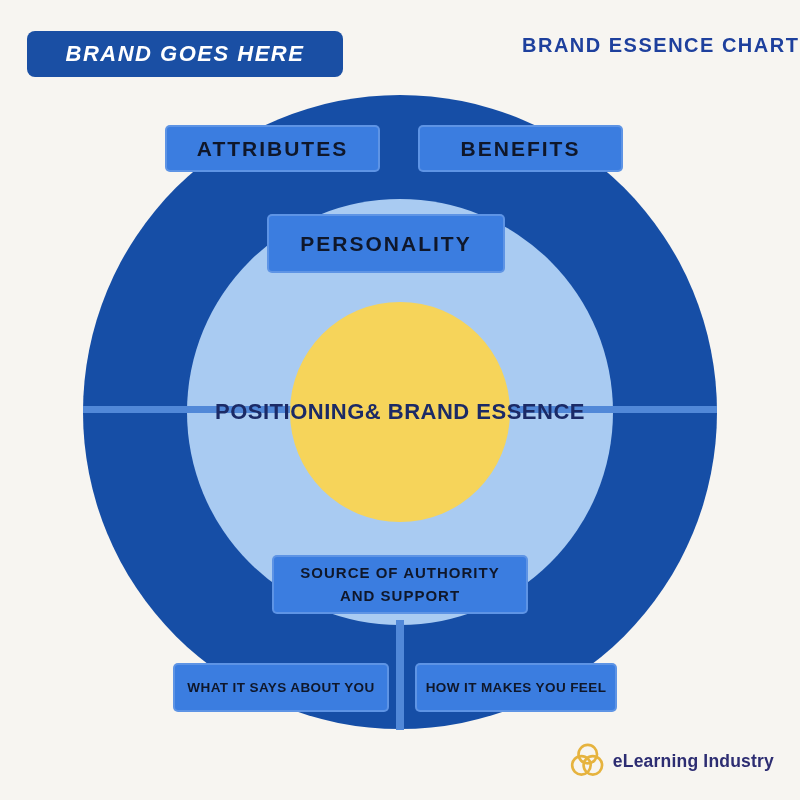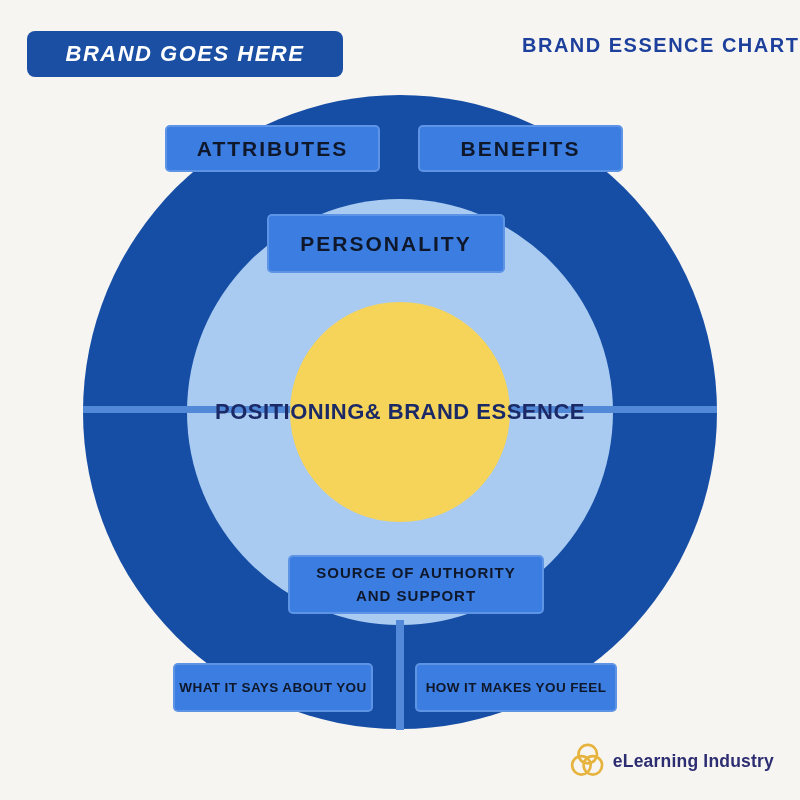--- a/index.html
+++ b/index.html
@@ -86,22 +86,22 @@
     border: 2px solid rgba(255,255,255,0.18);
     border-radius: 5px;
     box-sizing: border-box;
     display: flex; align-items: center; justify-content: center;
     color: #0f172a; font-weight: bold;
     text-align: center;
   }
   .label-attributes  { left: 165px; top: 125px; width: 215px; height: 47px; font-size: 21px; letter-spacing: 2px; }
   .label-benefits    { left: 418px; top: 125px; width: 205px; height: 47px; font-size: 21px; letter-spacing: 2px; }
   .label-personality { left: 267px; top: 214px; width: 238px; height: 59px; font-size: 21px; letter-spacing: 2px; }
-  .label-source      { left: 288px; top: 555px; width: 256px; height: 59px; font-size: 15px; letter-spacing: 1px; line-height: 1.5; padding: 0 14px; }
-  .label-says        { left: 173px; top: 663px; width: 200px; height: 49px; font-size: 13.5px; letter-spacing: 0.4px; justify-content: center; }
+  .label-source      { left: 272px; top: 555px; width: 256px; height: 59px; font-size: 15px; letter-spacing: 1px; line-height: 1.5; padding: 0 14px; }
+  .label-says        { left: 173px; top: 663px; width: 216px; height: 49px; font-size: 13.5px; letter-spacing: 0.4px; justify-content: center; }
   .label-feel        { left: 415px; top: 663px; width: 202px; height: 49px; font-size: 13.5px; letter-spacing: 0.4px; }
 
   
   .logo {
     position: absolute;
     right: 26px; top: 742px;
     display: flex; align-items: center; gap: 7px;
     z-index: 6;
   }
   .logo-icon { width: 38px; height: 38px; display: block; }

